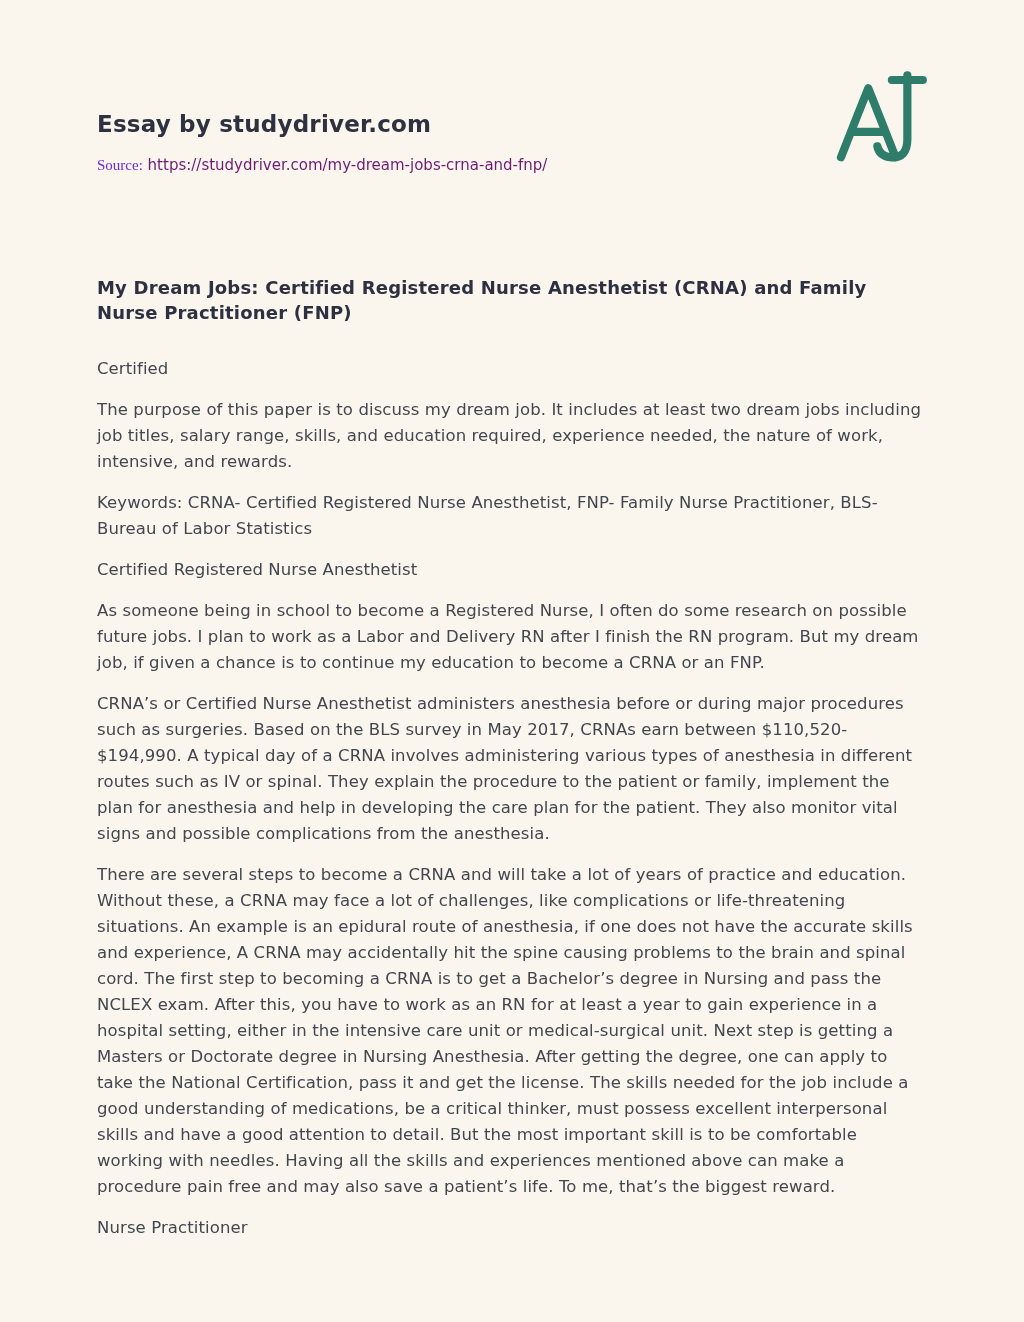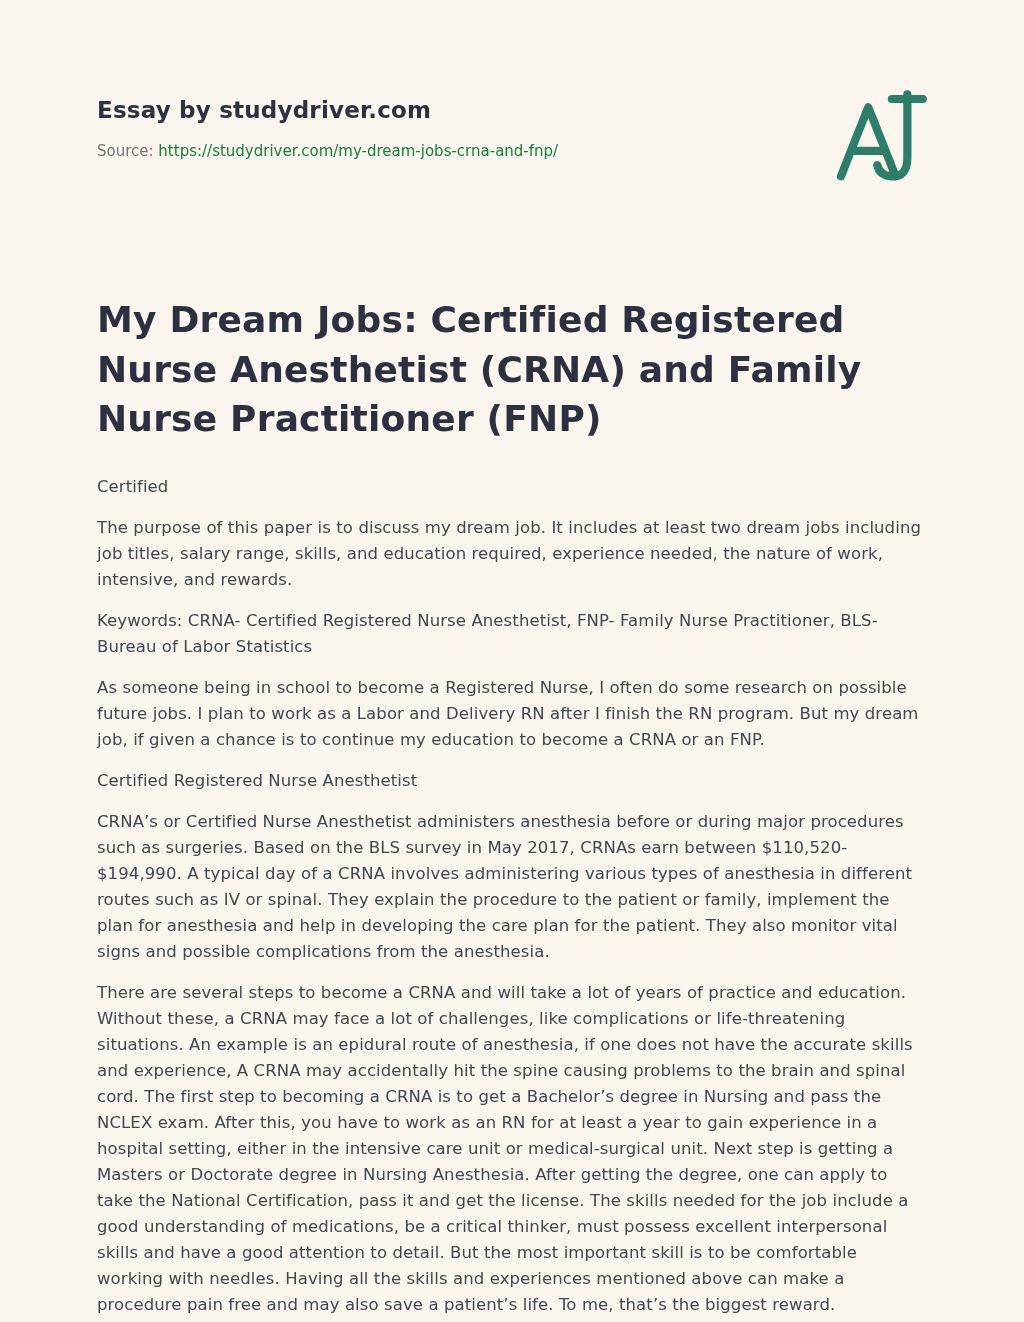--- a/index.html
+++ b/index.html
@@ -11,44 +11,43 @@
   .page {
     width: 1024px;
     height: 1322px;
     background: #faf6ee;
     overflow: hidden;
     padding: 72px 97px 0 97px;
   }
   .header {
     display: flex;
     justify-content: space-between;
-    align-items: flex-start;
-    margin-top: 19px;
+    align-items: flex-end;
   }
   .essay-by {
     font-size: 23px;
     font-weight: 600;
     color: #2e3140;
     letter-spacing: 0.2px;
     padding-top: 6px;
   }
   .source-line {
     margin-top: 19px;
     font-size: 15px;
   }
-  .source-label { color: #737373; }
+  .source-label { color: #6d28d9; font-family: Liberation Serif, serif; }
   .source-link {
-    color: #15803d;
+    color: #701a75;
     text-decoration: none;
     cursor: pointer;
   }
   .logo { flex: 0 0 auto; margin-top: -2px; }
   .article { margin-top: 102px; }
   .article-title {
-    font-size: 36px;
+    font-size: 18px;
     font-weight: 700;
     color: #2d3040;
     line-height: 1.38;
     letter-spacing: 0.2px;
     margin-bottom: 30px;
     max-width: 830px;
   }
   .article p {
     font-size: 16.5px;
     line-height: 26px;
@@ -85,21 +84,21 @@
       </svg>
     </div>
   </div>
 
   <div class="article">
     <h1 class="article-title">My Dream Jobs: Certified Registered Nurse Anesthetist (CRNA) and Family Nurse Practitioner (FNP)</h1>
 
     <p>Certified</p>
     <p>The purpose of this paper is to discuss my dream job. It includes at least two dream jobs including job titles, salary range, skills, and education required, experience needed, the nature of work, intensive, and rewards.</p>
     <p>Keywords: CRNA- Certified Registered Nurse Anesthetist, FNP- Family Nurse Practitioner, BLS- Bureau of Labor Statistics</p>
+    <p>Certified Registered Nurse Anesthetist</p>
     <p>As someone being in school to become a Registered Nurse, I often do some research on possible future jobs. I plan to work as a Labor and Delivery RN after I finish the RN program. But my dream job, if given a chance is to continue my education to become a CRNA or an FNP.</p>
-    <p>Certified Registered Nurse Anesthetist</p>
     <p>CRNA’s or Certified Nurse Anesthetist administers anesthesia before or during major procedures such as surgeries. Based on the BLS survey in May 2017, CRNAs earn between $110,520- $194,990. A typical day of a CRNA involves administering various types of anesthesia in different routes such as IV or spinal. They explain the procedure to the patient or family, implement the plan for anesthesia and help in developing the care plan for the patient. They also monitor vital signs and possible complications from the anesthesia.</p>
     <p>There are several steps to become a CRNA and will take a lot of years of practice and education. Without these, a CRNA may face a lot of challenges, like complications or life-threatening situations. An example is an epidural route of anesthesia, if one does not have the accurate skills and experience, A CRNA may accidentally hit the spine causing problems to the brain and spinal cord. The first step to becoming a CRNA is to get a Bachelor’s degree in Nursing and pass the NCLEX exam. After this, you have to work as an RN for at least a year to gain experience in a hospital setting, either in the intensive care unit or medical-surgical unit. Next step is getting a Masters or Doctorate degree in Nursing Anesthesia. After getting the degree, one can apply to take the National Certification, pass it and get the license. The skills needed for the job include a good understanding of medications, be a critical thinker, must possess excellent interpersonal skills and have a good attention to detail. But the most important skill is to be comfortable working with needles. Having all the skills and experiences mentioned above can make a procedure pain free and may also save a patient’s life. To me, that’s the biggest reward.</p>
     <p>Nurse Practitioner</p>
 
   </div>
 
 </div>
 
 </body></html>

